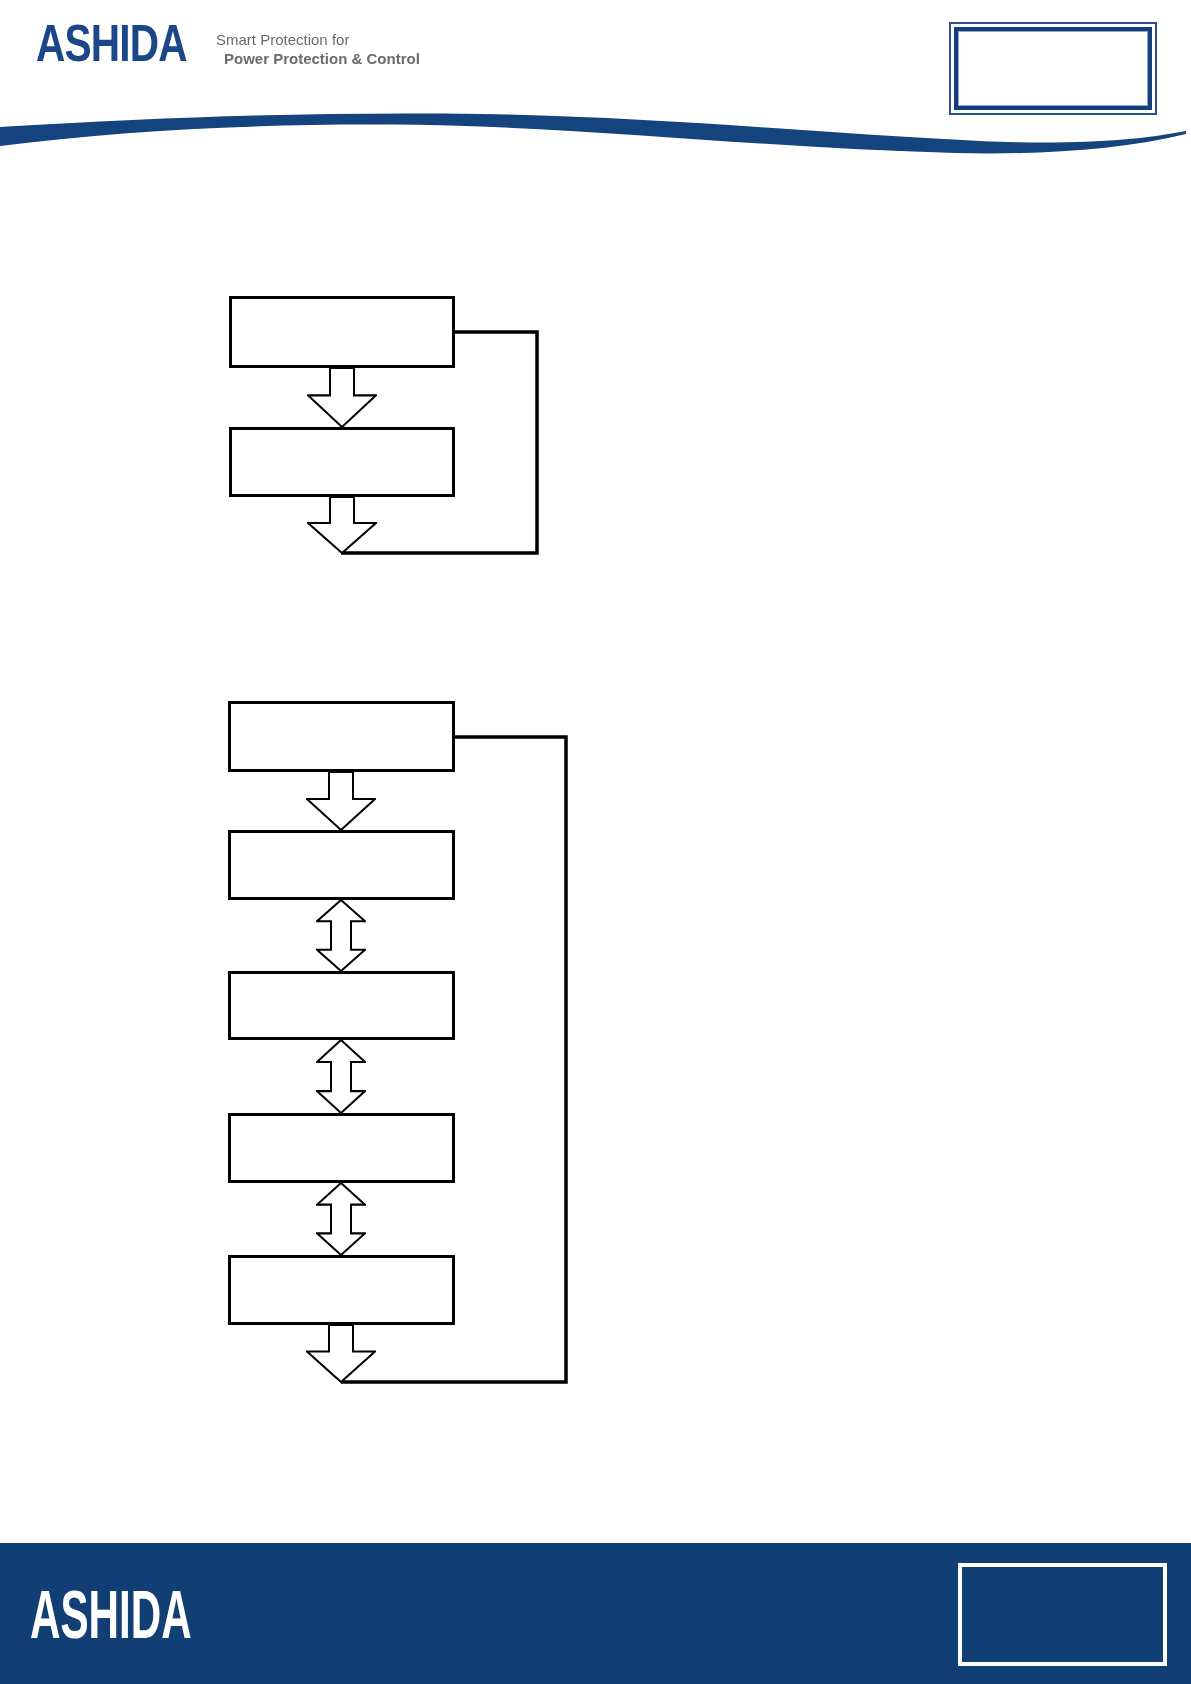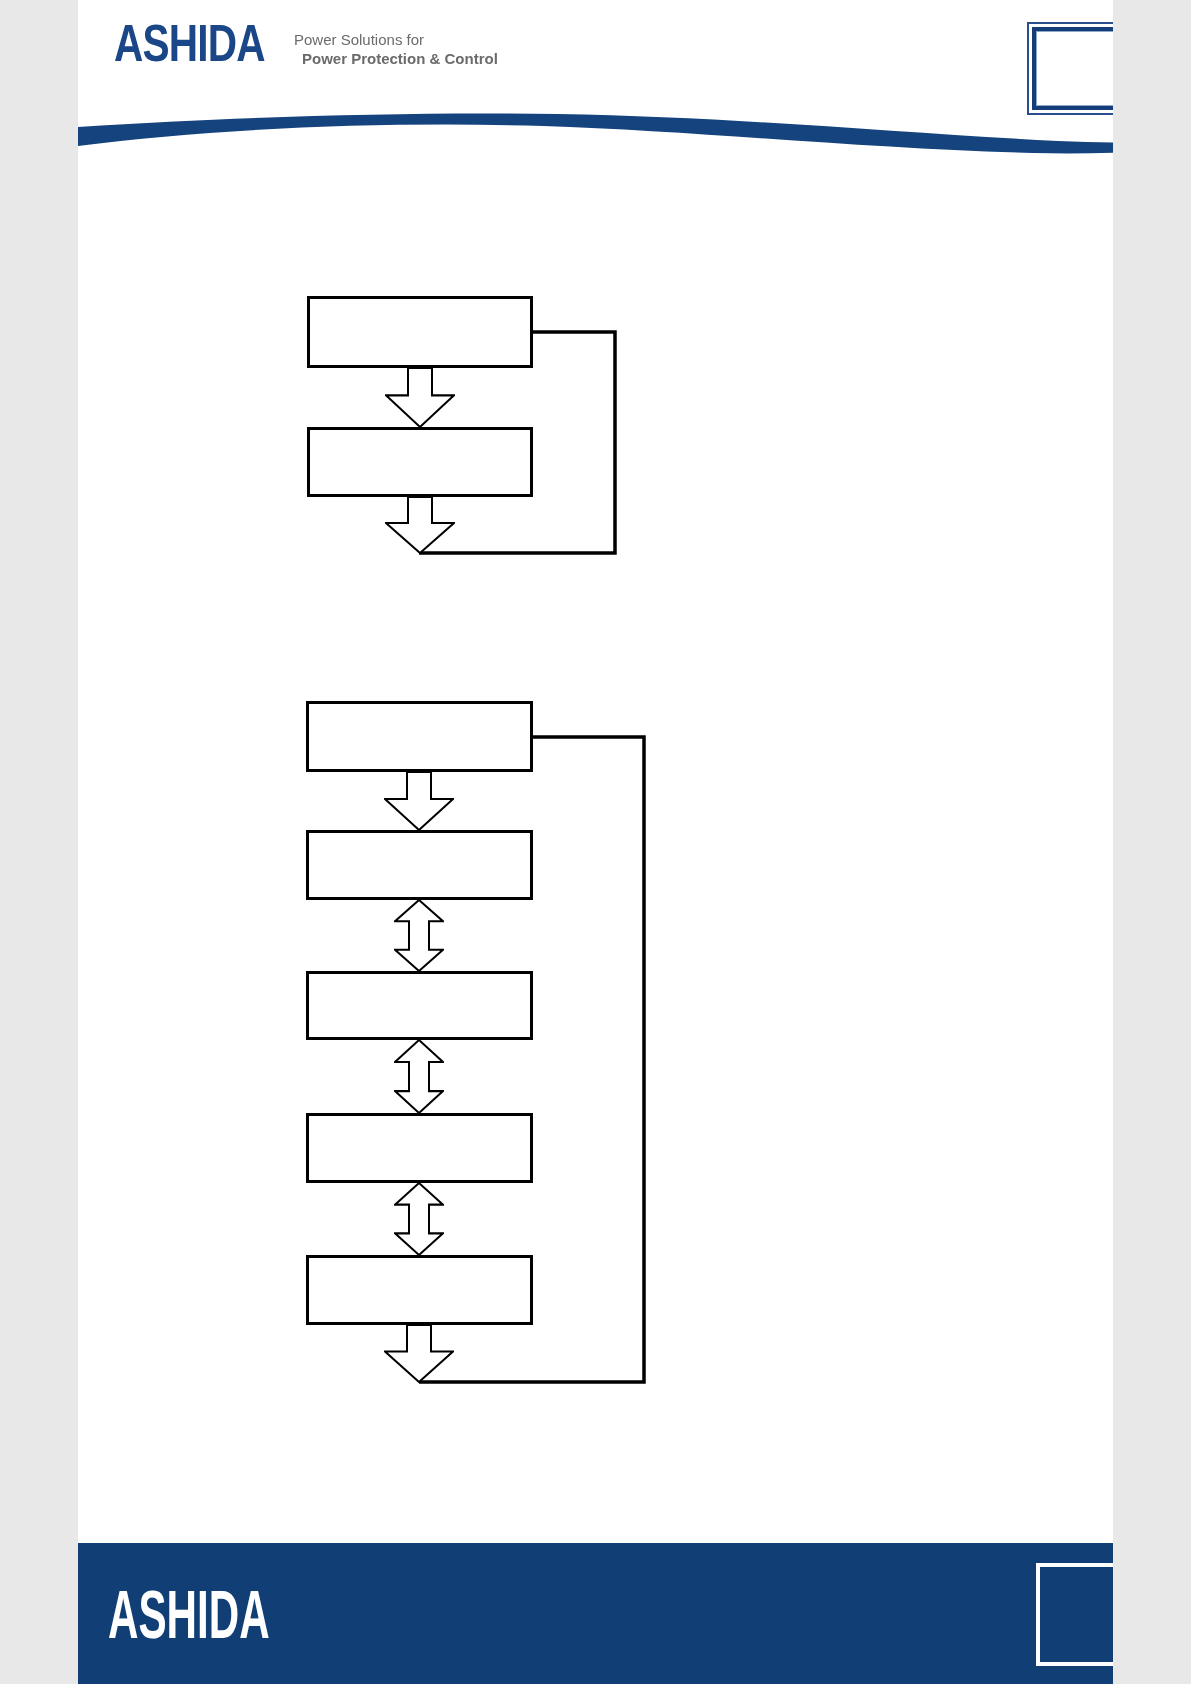--- a/index.html
+++ b/index.html
@@ -1,18 +1,18 @@
 <!DOCTYPE html>
 <html style="--brand-navy: #1b4688; --swoosh-navy: #15437e; --footer-navy: #113e75; --tagline-gray: #6b6b6b; --diagram-line: #000000;"><head>
 <meta charset="utf-8">
 <style>
   html,body{margin:0;padding:0;background:#e8e8e8;}
   .page{
     position:relative;
-    width:1035px;height:1684px;
+    width:1191px;height:1684px;
     margin:0 auto;
     background:#ffffff;
     overflow:hidden;
     font-family:"Liberation Sans", sans-serif;
   }
 
   
   .logo-text{
     position:absolute;left:36px;top:17px;
     font-size:52px;font-weight:bold;line-height:1;
@@ -84,21 +84,21 @@
   }
 </style>
 </head>
 <body>
 
 <div class="page">
 
   <div>
     <span class="logo-text">ASHIDA</span>
     <div class="tagline">
-      <div class="tag1">Power Solutions for</div>
+      <div class="tag1">Smart Protection for</div>
       <div class="tag2">Power Protection &amp; Control</div>
     </div>
     <div class="header-frame">
       <div class="header-frame-inner"></div>
     </div>
     <svg class="swoosh" viewBox="0 0 1191 60" preserveAspectRatio="none" aria-hidden="true">
       <path d="M0,22 C180,11 330,7 480,9 C660,12 820,28 980,36 C1070,40 1135,36 1186,26
                L1186,29 C1120,45 1040,50 955,48 C790,44 620,26 465,21 C310,16.5 140,23 0,41 Z"></path>
     </svg>
   </div>

